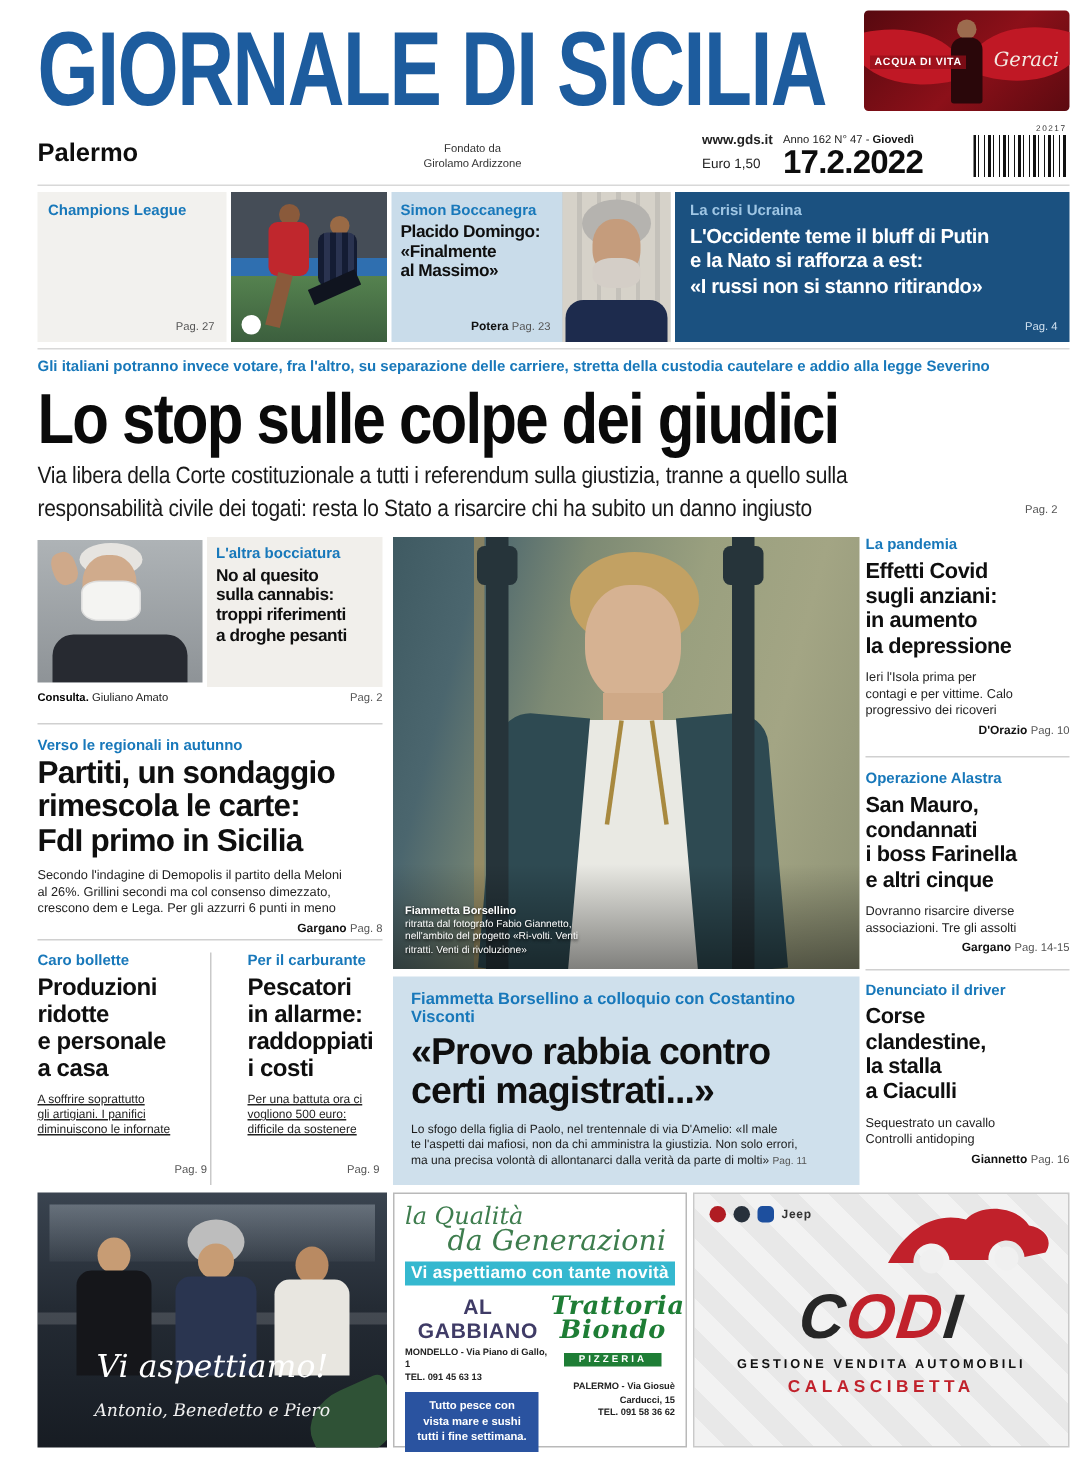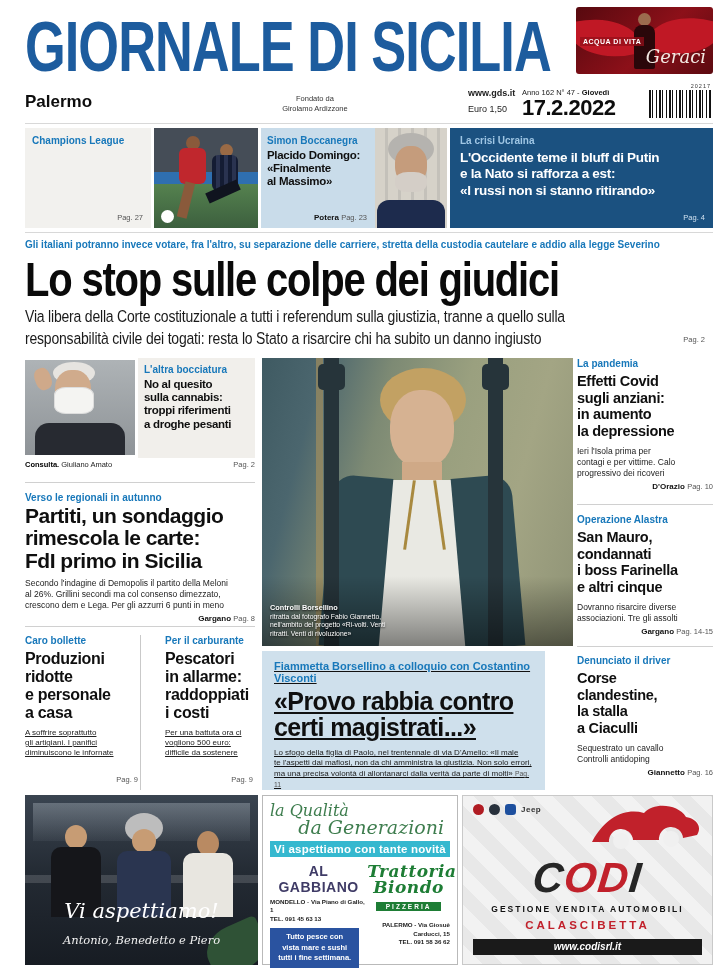--- a/index.html
+++ b/index.html
@@ -11,21 +11,21 @@
         color:#1d5c9e;transform:scale(0.97,1.3);transform-origin:left top;white-space:nowrap;}
   .mast-ad{right:6px;top:7px;width:137px;height:67px;border-radius:3px;overflow:hidden;
            background:linear-gradient(135deg,#57090f,#8c1019 55%,#5c0a10);}
   .wing{position:absolute;width:70px;height:46px;background:#c01825;border-radius:8% 90% 10% 90%;}
   .wing.l{left:-6px;top:8px;transform:rotate(-14deg);}
   .wing.r{right:-6px;top:6px;transform:rotate(18deg) scaleX(-1);}
   .mast-ad .woman-head{position:absolute;left:62px;top:6px;width:13px;height:13px;border-radius:50%;background:#9c6b4e;}
   .mast-ad .woman-body{position:absolute;left:58px;top:18px;width:21px;height:44px;border-radius:8px 8px 2px 2px;background:#2a070a;}
   .mast-ad .t1{position:absolute;left:4px;top:30px;font-size:7px;font-weight:bold;color:#fff;
                background:rgba(150,15,25,.75);padding:1px 3px;letter-spacing:.5px;}
-  .mast-ad .t2{position:absolute;right:7px;top:39px;font-size:18px;color:#f3e9e2;
+  .mast-ad .t2{position:absolute;right:7px;top:26px;font-size:13px;color:#f3e9e2;
                font-family:"DejaVu Serif",serif;font-style:italic;}
   .edition{left:25px;top:92px;font-size:17px;font-weight:bold;color:#0d0d0d;}
   .founded{left:255px;top:94px;width:120px;text-align:center;font-size:7.5px;color:#333;line-height:1.3;}
   .site{left:468px;top:88px;font-size:9px;font-weight:bold;color:#222;}
   .price{left:468px;top:104px;font-size:9px;color:#222;}
   .issue{left:522px;top:88px;font-size:7.5px;color:#222;white-space:nowrap;}
   .issue b{color:#111;}
   .bigdate{left:522px;top:95px;font-size:22px;font-weight:bold;letter-spacing:-.5px;color:#0d0d0d;}
   .barcode{right:8px;top:90px;width:62px;height:28px;
       background:repeating-linear-gradient(90deg,#111 0 2px,#fff 2px 3px,#111 3px 4px,#fff 4px 7px,#111 7px 8px,#fff 8px 10px);}
@@ -77,22 +77,22 @@
   .mini+.mini{border-left:1px solid #c9c9c9;padding-left:24px;padding-right:0;}
   .mini .hl{font-size:16px;line-height:1.12;margin-top:4px;}
   .mini .smallbody{font-size:8px;text-decoration:underline;}
   .mini .pageref{position:absolute;right:2px;bottom:6px;}
   
   .photo-fb{position:absolute;left:0;top:0;width:311px;height:288px;overflow:hidden;
             background:linear-gradient(105deg,#3f5a62 0%,#4b666e 16%,#7d8a74 34%,#9aa07f 55%,#a3a584 75%,#8f9376 100%);}
   .fb-cap{position:absolute;left:8px;bottom:8px;width:125px;color:#fff;font-size:6.8px;line-height:1.25;
           text-shadow:0 1px 2px rgba(0,0,0,.8);}
   .fb-cap b{font-size:7.3px;}
-  .interview{position:absolute;left:0;top:293px;width:283px;height:139px;background:#cfe0ec;
-             padding:9px 12px;box-sizing:border-box;text-decoration:underline;}
+  .interview{position:absolute;left:0;top:293px;width:311px;height:139px;background:#cfe0ec;
+             padding:9px 12px;box-sizing:border-box;}
   .interview .kicker{font-size:11px;}
   .interview .hl{font-size:25px;line-height:1.05;letter-spacing:-.6px;margin-top:4px;}
   .interview .smallbody{font-size:8px;line-height:1.35;margin-top:7px;color:#1c1c1c;}
   .interview .pageref{font-size:6.8px;}
   
   .rart .hl{font-size:14.5px;line-height:1.15;margin-top:4px;}
   .rart .smallbody{font-size:8.5px;}
   .rart{position:absolute;left:0;width:136px;}
   .bl-r{display:block;text-align:right;margin-top:3px;}
   
@@ -287,21 +287,21 @@
       <div class="sc" style="left:64px;top:118px;width:60px;height:172px;border-radius:22px 0 0 0;background:#2e4a52;transform:rotate(5deg)"></div>
       <div class="sc" style="left:196px;top:118px;width:60px;height:172px;border-radius:0 22px 0 0;background:#2e4a52;transform:rotate(-5deg)"></div>
       <div class="sc" style="left:146px;top:122px;width:3px;height:70px;background:#a8893f;transform:rotate(8deg)"></div>
       <div class="sc" style="left:176px;top:122px;width:3px;height:70px;background:#a8893f;transform:rotate(-8deg)"></div>
       <div class="sc" style="left:62px;top:0;width:15px;height:100%;background:#26343a"></div>
       <div class="sc" style="left:56px;top:6px;width:27px;height:26px;border-radius:5px;background:#26343a"></div>
       <div class="sc" style="left:226px;top:0;width:15px;height:100%;background:#26343a"></div>
       <div class="sc" style="left:220px;top:6px;width:27px;height:26px;border-radius:5px;background:#26343a"></div>
       <div class="sc" style="left:0;bottom:0;width:100%;height:70px;background:linear-gradient(rgba(0,0,0,0),rgba(0,0,0,.45))"></div>
       <div class="fb-cap">
-        <b>Controlli Borsellino</b><br>
+        <b>Fiammetta Borsellino</b><br>
         <span>ritratta dal fotografo Fabio Giannetto, nell'ambito del progetto «Ri-volti. Venti ritratti. Venti di rivoluzione»</span>
       </div>
     </div>
     <div class="interview">
       <div class="kicker">Fiammetta Borsellino a colloquio con Costantino Visconti</div>
       <div class="hl">«Provo rabbia contro
 certi magistrati...»</div>
       <div class="smallbody"><span>Lo sfogo della figlia di Paolo, nel trentennale di via D'Amelio: «Il male
 te l'aspetti dai mafiosi, non da chi amministra la giustizia. Non solo errori,
 ma una precisa volontà di allontanarci dalla verità da parte di molti»</span> <span class="pageref">Pag. 11</span></div>
@@ -392,15 +392,14 @@
       <div class="jeep">Jeep</div>
     </div>
     <svg class="abs" style="right:8px;top:4px" width="118" height="52" viewBox="0 0 118 52">
       <path d="M6 42 C20 16 40 8 58 13 C68 2 92 4 100 17 C112 19 116 28 111 35 L97 38 A12 12 0 0 0 73 40 L47 40 A12 12 0 0 0 23 42 Z" fill="#c1212b"></path>
       <circle cx="85" cy="39" r="8" fill="#f0f0f0"></circle>
         <circle cx="35" cy="41" r="8" fill="#f0f0f0"></circle>
     </svg>
     <div class="codi"><span class="k">C</span><span class="r">O</span><span class="r">D</span><span class="k">I</span></div>
     <div class="codi-tag">GESTIONE VENDITA AUTOMOBILI</div>
     <div class="codi-dealer">CALASCIBETTA</div>
-    <div class="codi-bar">www.codisrl.it</div>
   </div>
 </div>
 
 </body></html>

